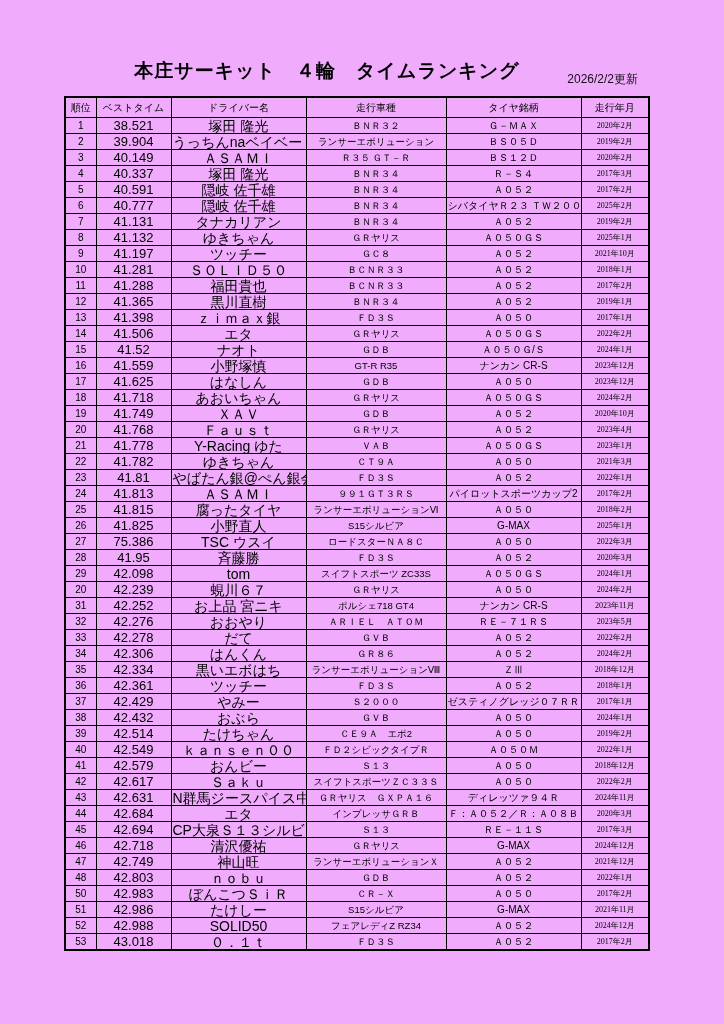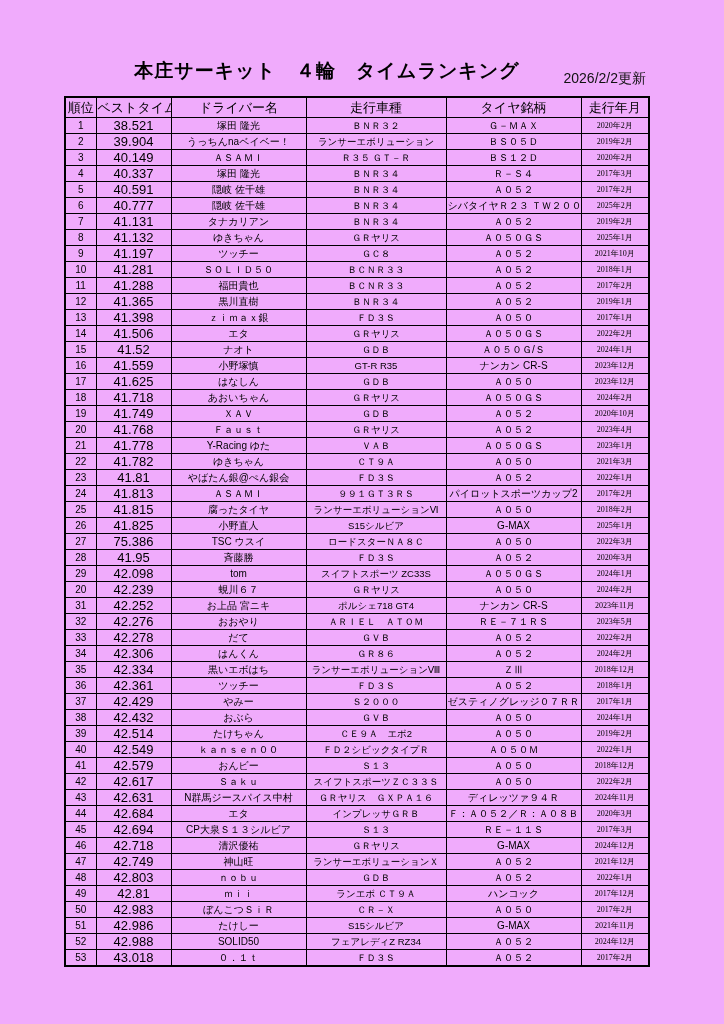--- a/index.html
+++ b/index.html
@@ -18,22 +18,22 @@
   .title {
     text-align:center;
     padding-right:58px;
     font-size:19px;
     font-weight:bold;
     letter-spacing:1px;
     line-height:30px;
     white-space:nowrap;
   }
   .updated {
-    position:absolute; right:2px; bottom:4px;
-    font-size:14px;
+    position:absolute; right:10px; bottom:4px;
+    font-size:12px;
     color:#111;
     white-space:nowrap;
   }
 
   table.ranking {
     position:absolute; left:64px; top:96px;
     width:584px;
     border-collapse:collapse;
     table-layout:fixed;
     border:2px solid #000;
@@ -41,29 +41,29 @@
   .ranking th, .ranking td {
     border:1px solid #000;
     padding:0 1px;
     text-align:center;
     vertical-align:middle;
     white-space:nowrap;
     overflow:hidden;
   }
   .ranking thead th {
     height:19px;
-    font-size:13px;
+    font-size:10px;
     font-weight:normal;
   }
   .ranking tbody td { height:15px; line-height:1; }
 
   
   .ranking .c0 { font-size:10px; }
   .ranking .c1 { font-size:13px; }
-  .ranking .c2 { font-size:10px;margin-left:32px; }
+  .ranking .c2 { font-size:14px;margin-left:32px; }
   .ranking .c3 { font-size:9.5px; }
   .ranking .c4 { font-size:10px; }
   .ranking .c5 { font-size:8px;font-family:Liberation Serif, serif; }
 
   col.w0 { width:31px; }
   col.w1 { width:75px; }
   col.w2 { width:135px; }
   col.w3 { width:140px; }
   col.w4 { width:135px; }
   col.w5 { width:68px; }
@@ -476,28 +476,20 @@
         </tr>
         <tr>
           <td class="c0">48</td>
           <td class="c1">42.803</td>
           <td class="c2">ｎｏｂｕ</td>
           <td class="c3">ＧＤＢ</td>
           <td class="c4">Ａ０５２</td>
           <td class="c5">2022年1月</td>
         </tr>
         <tr>
-          <td class="c0">49</td>
-          <td class="c1">42.81</td>
-          <td class="c2">ｍｉｉ</td>
-          <td class="c3">ランエボ ＣＴ９Ａ</td>
-          <td class="c4">ハンコック</td>
-          <td class="c5">2017年12月</td>
-        </tr>
-        <tr>
           <td class="c0">50</td>
           <td class="c1">42.983</td>
           <td class="c2">ぼんこつＳｉＲ</td>
           <td class="c3">ＣＲ－Ｘ</td>
           <td class="c4">Ａ０５０</td>
           <td class="c5">2017年2月</td>
         </tr>
         <tr>
           <td class="c0">51</td>
           <td class="c1">42.986</td>

